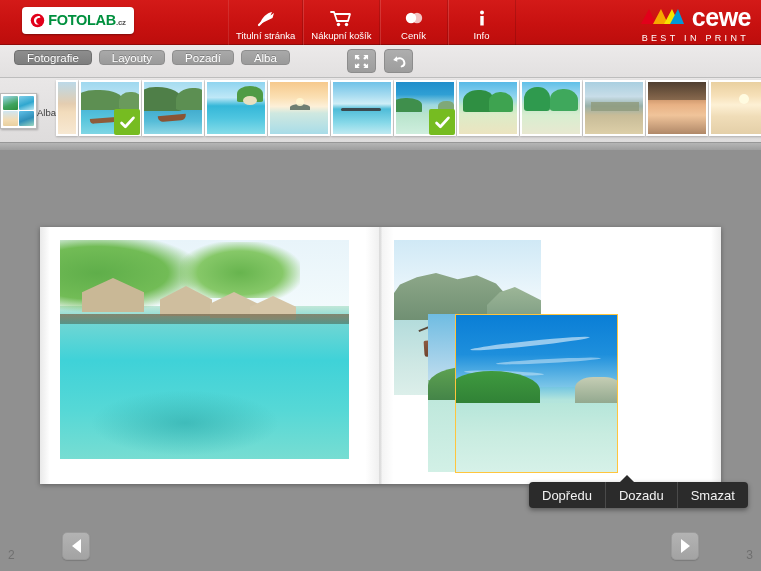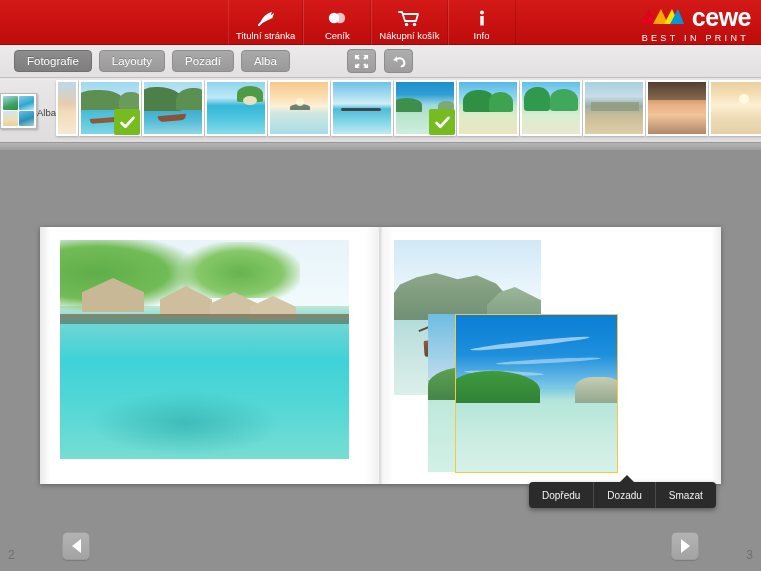--- a/index.html
+++ b/index.html
@@ -55,21 +55,21 @@
   .cewe-sub { color: #fff; font-size: 9px; letter-spacing: 3.3px; margin-top: 3px; margin-right: 2px; }
 
   
   .toolbar {
     position: absolute; left: 0; top: 45px; width: 761px; height: 33px;
     background: linear-gradient(to bottom, #eceaea 0%, #e2e0e0 100%);
     border-bottom: 1px solid #bdbdbd;
   }
   .tabs { position: absolute; left: 14px; top: 5px; display: flex; gap: 7px; }
   .tab {
-    height: 22px; padding: 0 12px; border-radius: 4px;
+    height: 15px; padding: 0 12px; border-radius: 4px;
     display: flex; align-items: center; justify-content: center;
     font-size: 11.5px; color: #ffffff; cursor: pointer;
     background: linear-gradient(to bottom,#a9a9a9,#9a9a9a);
     border: 1px solid #8e8e8e;
     text-shadow: 0 -1px 0 rgba(0,0,0,.25);
   }
   .tab.active { background: linear-gradient(to bottom,#8d8d8d,#7e7e7e); border-color: #707070; }
 
   .toolicons { position: absolute; left: 347px; top: 4px; display: flex; gap: 8px; }
   .tbtn {
@@ -167,21 +167,21 @@
     box-shadow: 0 2px 5px rgba(0,0,0,.4); z-index: 30;
   }
   .ctxmenu .arrow {
     position: absolute; left: 90px; top: -7px;
     width: 0; height: 0;
     border-left: 8px solid transparent; border-right: 8px solid transparent;
     border-bottom: 8px solid #2b2b2b;
   }
   .ctxitem {
     padding: 0 13px; display: flex; align-items: center;
-    color: #f2f2f2; font-size: 10px; cursor: pointer;
+    color: #f2f2f2; font-size: 13px; cursor: pointer;
     border-right: 1px solid #4a4a4a;
   }
   .ctxitem:last-child { border-right: none; }
 
   
   .pagenum { position: absolute; top: 548px; font-size: 12px; color: #707070; }
   .pagenum.l { left: 8px; }
   .pagenum.r { right: 8px; }
   .navbtn {
     position: absolute; top: 532px; width: 28px; height: 28px;
@@ -197,53 +197,60 @@
   .tri.l { border-top: 7px solid transparent; border-bottom: 7px solid transparent; border-right: 9px solid #ffffff; }
   .tri.r { border-top: 7px solid transparent; border-bottom: 7px solid transparent; border-left: 9px solid #ffffff; }
 </style>
 </head>
 <body>
 
 <div class="app">
 
   <div class="header">
 
+    <div class="logo-badge">
+      <svg class="logo-mark" viewBox="0 0 20 20">
+        <circle cx="10" cy="10" r="9" fill="#e2001a"></circle>
+        <path d="M13 4 C7 4 4.5 7.5 5.5 11.5 C6.2 14.5 9 16 12 15.2 C9.5 14.4 8 12.5 8.2 10.3 C8.5 7.4 10.6 6 14 6.2 Z" fill="#ffffff"></path>
+      </svg>
+      <span class="logo-text"><span>FOTOLAB</span><span class="cz">.cz</span></span>
+    </div>
 
     <div class="navrow">
 
       <div class="navitem">
         <span class="nicon">
           <svg width="20" height="17" viewBox="0 0 20 17">
             <path d="M4 14 C6 7 11 3 16 2 L14.5 5.5 L18 3 L16.5 8 Z" fill="#fff"></path>
             <path d="M3 15 L7 11" stroke="#fff" stroke-width="2.2" fill="none" stroke-linecap="round"></path>
           </svg>
         </span>
         <span class="nlabel">Titulní stránka</span>
       </div>
 
-
-      <div class="navitem">
-        <span class="nicon">
-          <svg width="22" height="16" viewBox="0 0 22 16">
-            <circle cx="8" cy="8" r="5.2" fill="#fff"></circle>
-            <circle cx="14" cy="8" r="5.2" fill="#fff" opacity=".75"></circle>
-          </svg>
-        </span>
-        <span class="nlabel">Ceník</span>
-      </div>
 
       <div class="navitem">
         <span class="nicon">
           <svg width="22" height="17" viewBox="0 0 22 17">
             <path d="M1 2 L4 2 L7 11 L18 11 L20 4 L5 4" stroke="#fff" stroke-width="1.8" fill="none" stroke-linecap="round" stroke-linejoin="round"></path>
             <circle cx="8.5" cy="14.5" r="1.7" fill="#fff"></circle>
             <circle cx="16.5" cy="14.5" r="1.7" fill="#fff"></circle>
           </svg>
         </span>
         <span class="nlabel">Nákupní košík</span>
+      </div>
+
+      <div class="navitem">
+        <span class="nicon">
+          <svg width="22" height="16" viewBox="0 0 22 16">
+            <circle cx="8" cy="8" r="5.2" fill="#fff"></circle>
+            <circle cx="14" cy="8" r="5.2" fill="#fff" opacity=".75"></circle>
+          </svg>
+        </span>
+        <span class="nlabel">Ceník</span>
       </div>
 
       <div class="navitem">
         <span class="nicon">
           <svg width="14" height="17" viewBox="0 0 14 17">
             <circle cx="7" cy="2.6" r="2" fill="#fff"></circle>
             <rect x="5.3" y="6" width="3.4" height="9.5" fill="#fff"></rect>
           </svg>
         </span>
         <span class="nlabel">Info</span>

